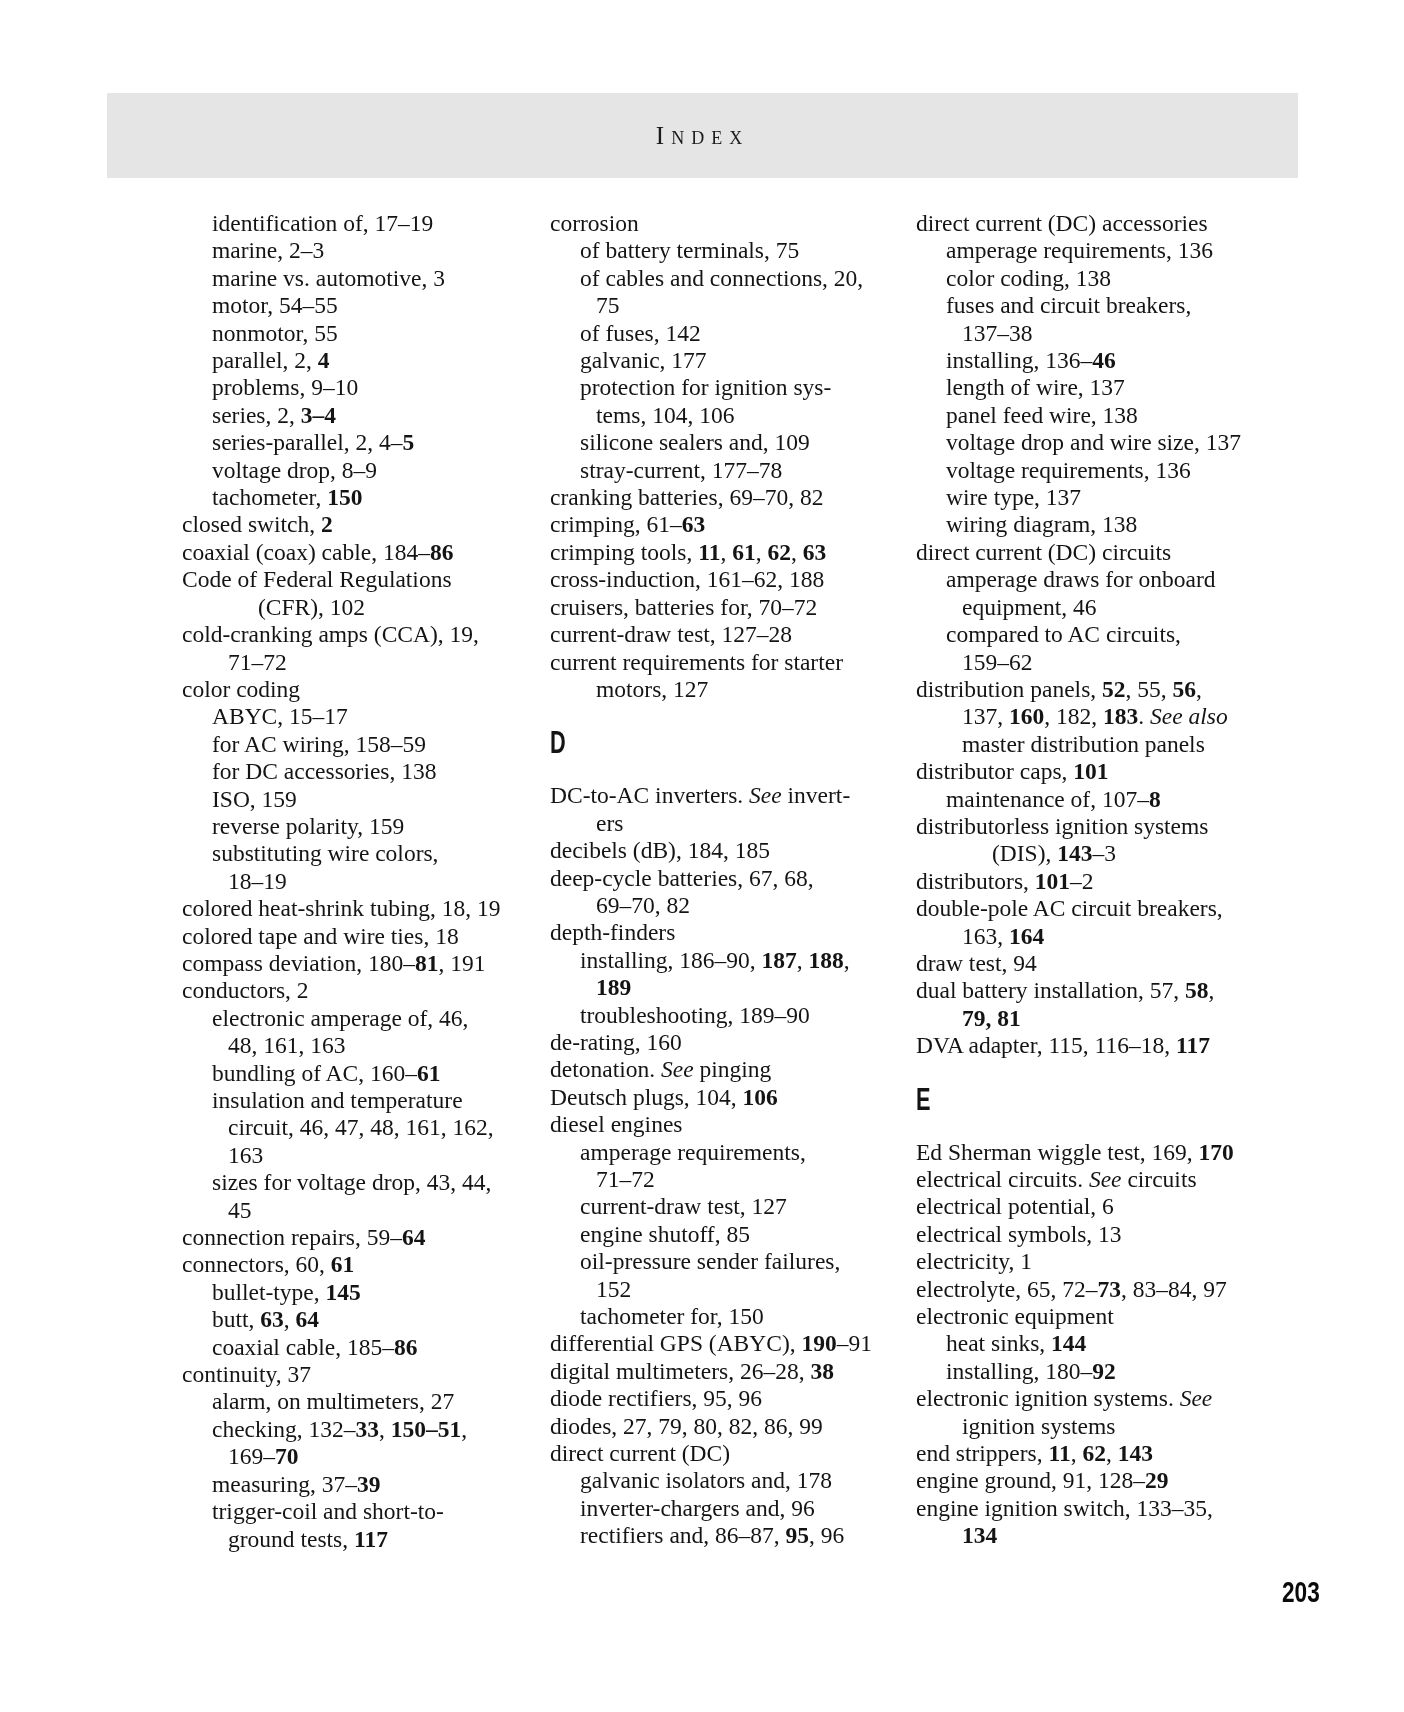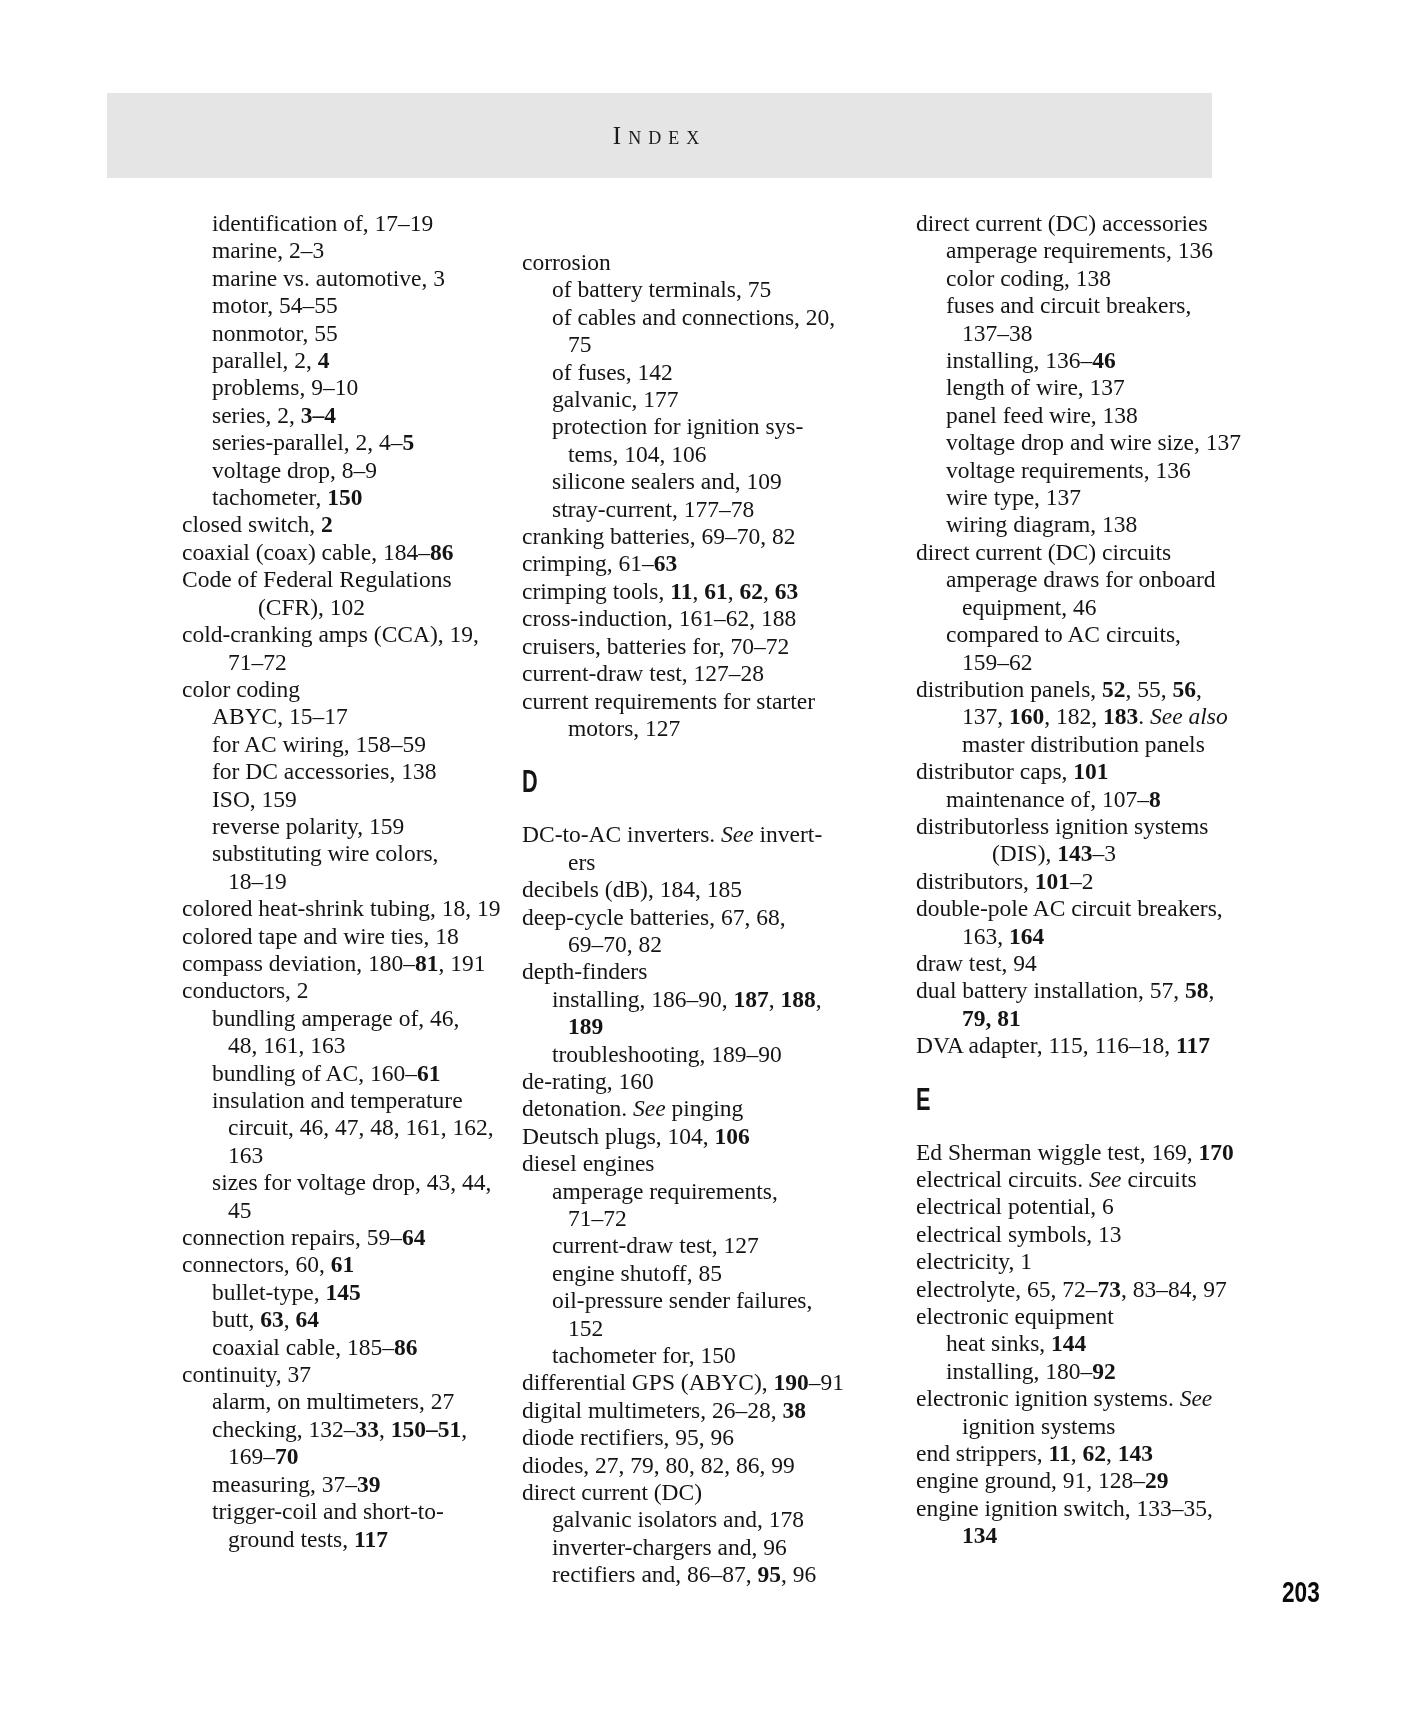--- a/index.html
+++ b/index.html
@@ -3,32 +3,32 @@
 <meta charset="utf-8">
 <style>
   html,body { margin:0; padding:0; }
   body {
     width:1404px; height:1712px; position:relative;
     background:#ffffff; color:#141414;
     font-family:"Liberation Serif", serif;
     overflow:hidden;
   }
   .header-bar {
-    position:absolute; left:107px; top:93px; width:1105px; height:85px;
+    position:absolute; left:107px; top:93px; width:1191px; height:85px;
     background:#e5e5e5;
     display:flex; align-items:center; justify-content:center;
   }
   .header-title {
     font-variant:small-caps; letter-spacing:7px;
     font-size:25px; color:#1a1a1a;
   }
   .columns { position:absolute; left:166px; top:210px; }
   .col { position:absolute; top:0; }
   .col-0 { left:16px; }
-  .col-1 { left:356px;margin-top:39px; }
+  .col-1 { left:384px; }
   .col-2 { left:750px; }
   .line {
     white-space:nowrap;
     font-size:23.5px; line-height:27.4px;
   }
   .line.main  { padding-left:0; }
   .line.sub   { padding-left:30px; }
   .line.wrap  { padding-left:46px; }
   .line.wrap2 { padding-left:76px; }
   .line span.b { font-weight:700; }
@@ -78,21 +78,21 @@
         <div class="line sub"><span>for AC wiring, 158–59</span></div>
         <div class="line sub"><span>for DC accessories, 138</span></div>
         <div class="line sub"><span>ISO, 159</span></div>
         <div class="line sub"><span>reverse polarity, 159</span></div>
         <div class="line sub"><span>substituting wire colors,</span></div>
         <div class="line wrap"><span>18–19</span></div>
         <div class="line main"><span>colored heat-shrink tubing, 18, 19</span></div>
         <div class="line main"><span>colored tape and wire ties, 18</span></div>
         <div class="line main"><span>compass deviation, 180–</span><span class="b">81</span><span>, 191</span></div>
         <div class="line main"><span>conductors, 2</span></div>
-        <div class="line sub"><span>bundling amperage of, 46,</span></div>
+        <div class="line sub"><span>electronic amperage of, 46,</span></div>
         <div class="line wrap"><span>48, 161, 163</span></div>
         <div class="line sub"><span>bundling of AC, 160–</span><span class="b">61</span></div>
         <div class="line sub"><span>insulation and temperature</span></div>
         <div class="line wrap"><span>circuit, 46, 47, 48, 161, 162,</span></div>
         <div class="line wrap"><span>163</span></div>
         <div class="line sub"><span>sizes for voltage drop, 43, 44,</span></div>
         <div class="line wrap"><span>45</span></div>
         <div class="line main"><span>connection repairs, 59–</span><span class="b">64</span></div>
         <div class="line main"><span>connectors, 60, </span><span class="b">61</span></div>
         <div class="line sub"><span>bullet-type, </span><span class="b">145</span></div>

